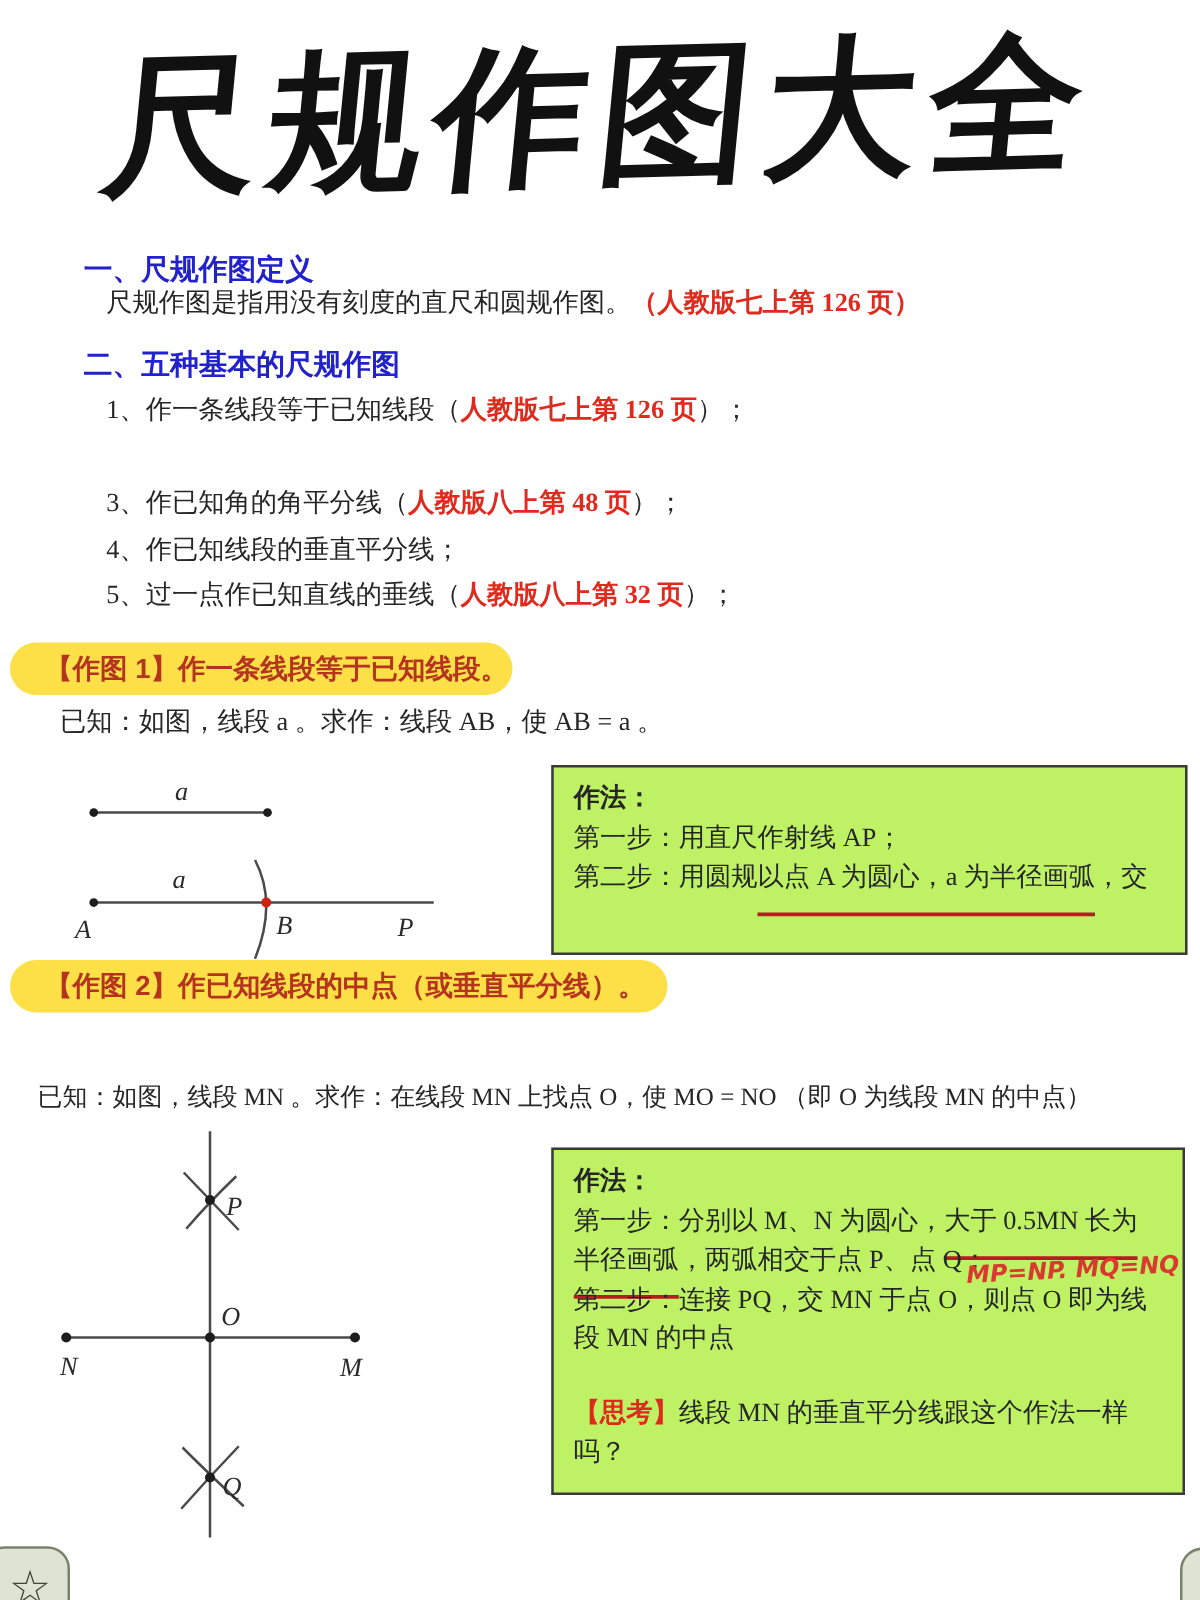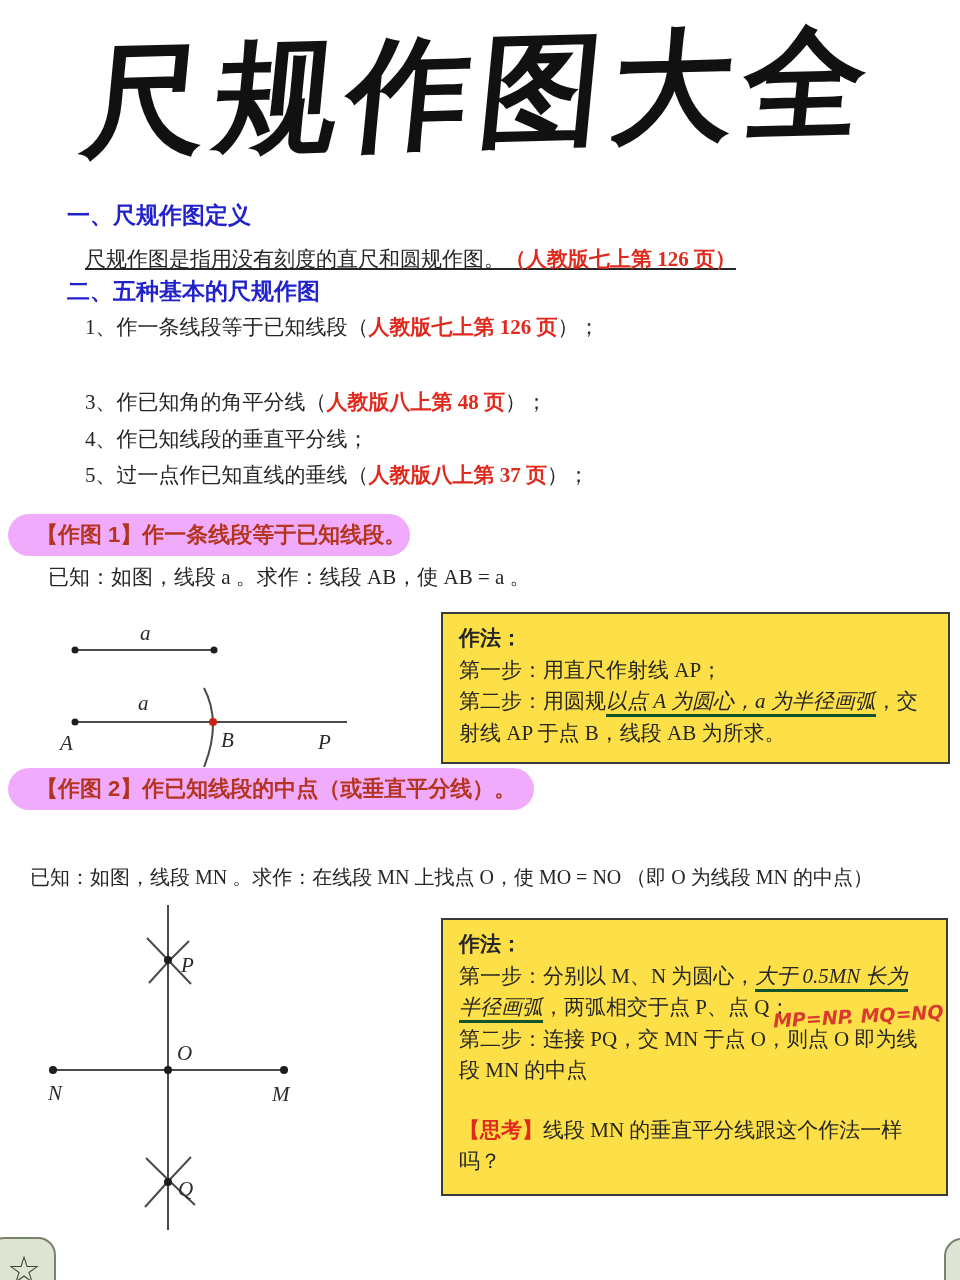--- a/index.html
+++ b/index.html
@@ -24,33 +24,33 @@
   .h-blue {
     font-family:"Liberation Sans","DejaVu Sans",sans-serif;
     font-weight:bold; font-size:23px; color:#2222cc; white-space:nowrap;margin-left:32px;
   }
   .body-line { font-size:21px; white-space:nowrap; }
   .red  { color:#e02a1e; }
   .bold { font-weight:bold; }
 
   .pill {
     position:absolute; left:8px; height:42px; border-radius:21px;
-    background:#f0abfc; display:flex; align-items:center; padding-left:28px;
+    background:#fde047; display:flex; align-items:center; padding-left:28px;
   }
   .pill-text {
     font-family:"Liberation Sans","DejaVu Sans",sans-serif;
     font-weight:bold; font-size:22px; color:#b5341f; white-space:nowrap;
   }
 
   .method-box {
-    position:absolute; border:2.5px solid #3a3a3a; background:#fde047;
+    position:absolute; border:2.5px solid #3a3a3a; background:#bef264;
     padding:9px 14px 6px 16px; font-size:21px; line-height:31.5px;
   }
   .method-box .mb-title { font-weight:bold; }
-  .u-red { border-bottom:3px solid #14532d; padding-bottom:1px;font-style:italic; }
+  .u-red { border-bottom:3px solid #b91c1c; padding-bottom:17px; }
   .handwriting {
     position:absolute; right:2px; top:86px;
     font-family:"DejaVu Sans",sans-serif; font-style:italic; font-weight:bold;
     color:#d93a30; font-size:19px; white-space:nowrap; transform:rotate(-3deg);
     line-height:20px;
   }
 
   svg .stroke { stroke:#4a4a4a; stroke-width:2; fill:none; }
   svg .dot    { fill:#1d1d1d; }
   svg .lbl    { font-family:"Liberation Serif","DejaVu Serif",serif;
@@ -70,37 +70,37 @@
 </style>
 </head>
 <body>
 
 <div class="page">
 
   <div class="title">尺规作图大全</div>
 
   <div class="abs h-blue" style="left:35px; top:200px;">一、尺规作图定义</div>
 
-  <div class="abs body-line" style="left:85px; top:245px;text-decoration:underline;">
+  <div class="abs body-line" style="left:85px; top:228px;">
     <span>尺规作图是指用没有刻度的直尺和圆规作图。</span><span class="red bold">（人教版七上第 126 页）</span>
   </div>
 
   <div class="abs h-blue" style="left:35px; top:276px;">二、五种基本的尺规作图</div>
 
   <div class="abs body-line" style="left:85px; top:313px;">
     <span>1、作一条线段等于已知线段（</span><span class="red bold">人教版七上第 126 页</span><span>）；</span>
   </div>
   <div class="abs body-line" style="left:85px; top:388px;">
     <span>3、作已知角的角平分线（</span><span class="red bold">人教版八上第 48 页</span><span>）；</span>
   </div>
   <div class="abs body-line" style="left:85px; top:425px;">
     <span>4、作已知线段的垂直平分线；</span><span class="red bold"></span><span></span>
   </div>
   <div class="abs body-line" style="left:85px; top:461px;">
-    <span>5、过一点作已知直线的垂线（</span><span class="red bold">人教版八上第 37 页</span><span>）；</span>
+    <span>5、过一点作已知直线的垂线（</span><span class="red bold">人教版八上第 32 页</span><span>）；</span>
   </div>
 
   <div class="pill" style="top:514px; width:402px;">
     <span class="pill-text">【作图 1】作一条线段等于已知线段。</span>
   </div>
 
   <div class="abs body-line" style="left:48px; top:563px;">已知：如图，线段 a 。求作：线段 AB，使 AB = a 。</div>
 
   <svg class="abs" style="left:40px; top:610px;" width="380" height="175" viewBox="0 0 380 175">
     <line class="stroke" x1="35" y1="40" x2="174" y2="40"></line>
@@ -115,21 +115,20 @@
     <text class="lbl" x="98" y="100">a</text>
     <text class="lbl" x="20" y="140">A</text>
     <text class="lbl" x="181" y="137">B</text>
     <text class="lbl" x="278" y="139">P</text>
   </svg>
 
   <div class="method-box" style="left:441px; top:612px; width:509px; height:152px;">
     <div class="mb-title">作法：</div>
     <div>第一步：用直尺作射线 AP；</div>
     <div><span>第二步：用圆规</span><span class="u-red">以点 A 为圆心，a 为半径画弧</span><span>，交</span></div>
-    <div>射线 AP 于点 B，线段 AB 为所求。</div>
   </div>
 
   <div class="pill" style="top:768px; width:526px;">
     <span class="pill-text">【作图 2】作已知线段的中点（或垂直平分线）。</span>
   </div>
 
   <div class="abs body-line" style="left:30px; top:864px; font-size:20px;">已知：如图，线段 MN 。求作：在线段 MN 上找点 O，使 MO = NO （即 O 为线段 MN 的中点）</div>
 
   <svg class="abs" style="left:20px; top:900px;" width="400" height="340" viewBox="0 0 400 340">
     <line class="stroke" x1="148" y1="5" x2="148" y2="330"></line>

